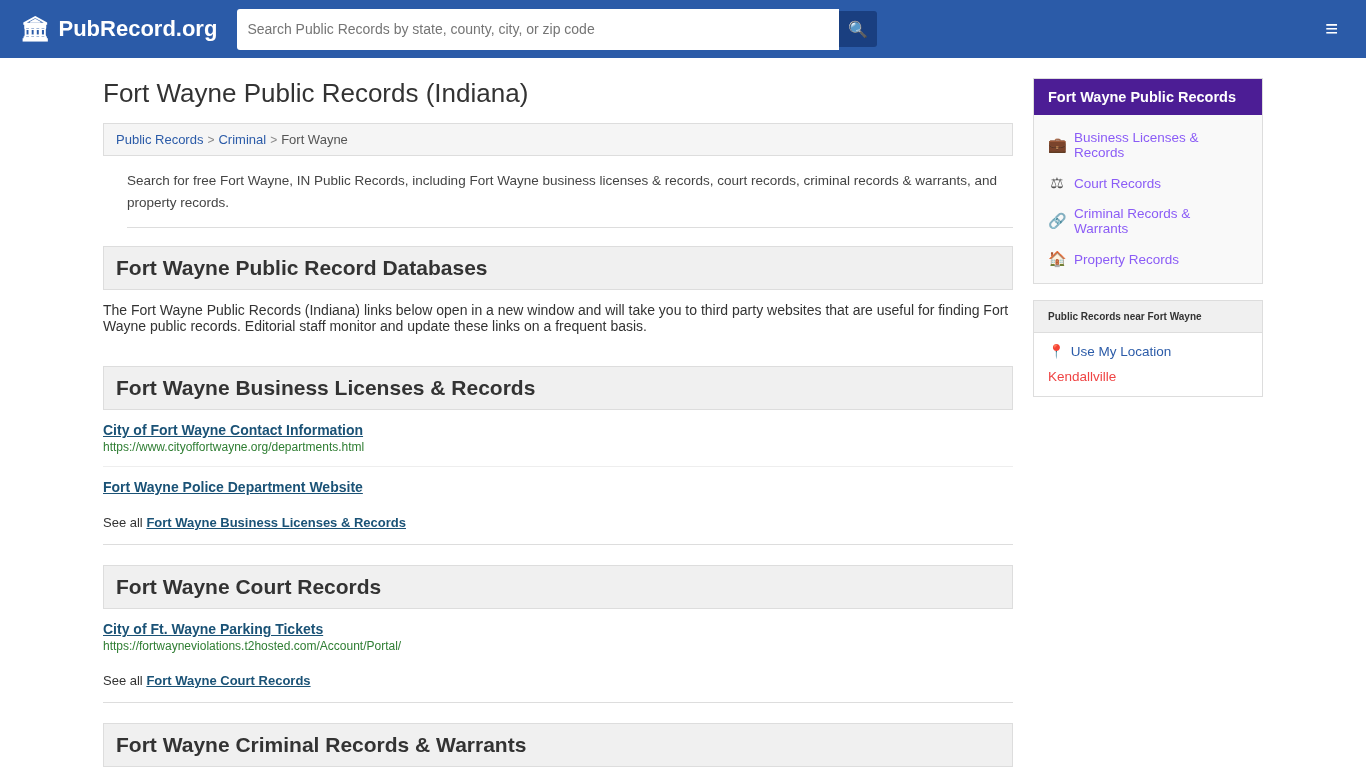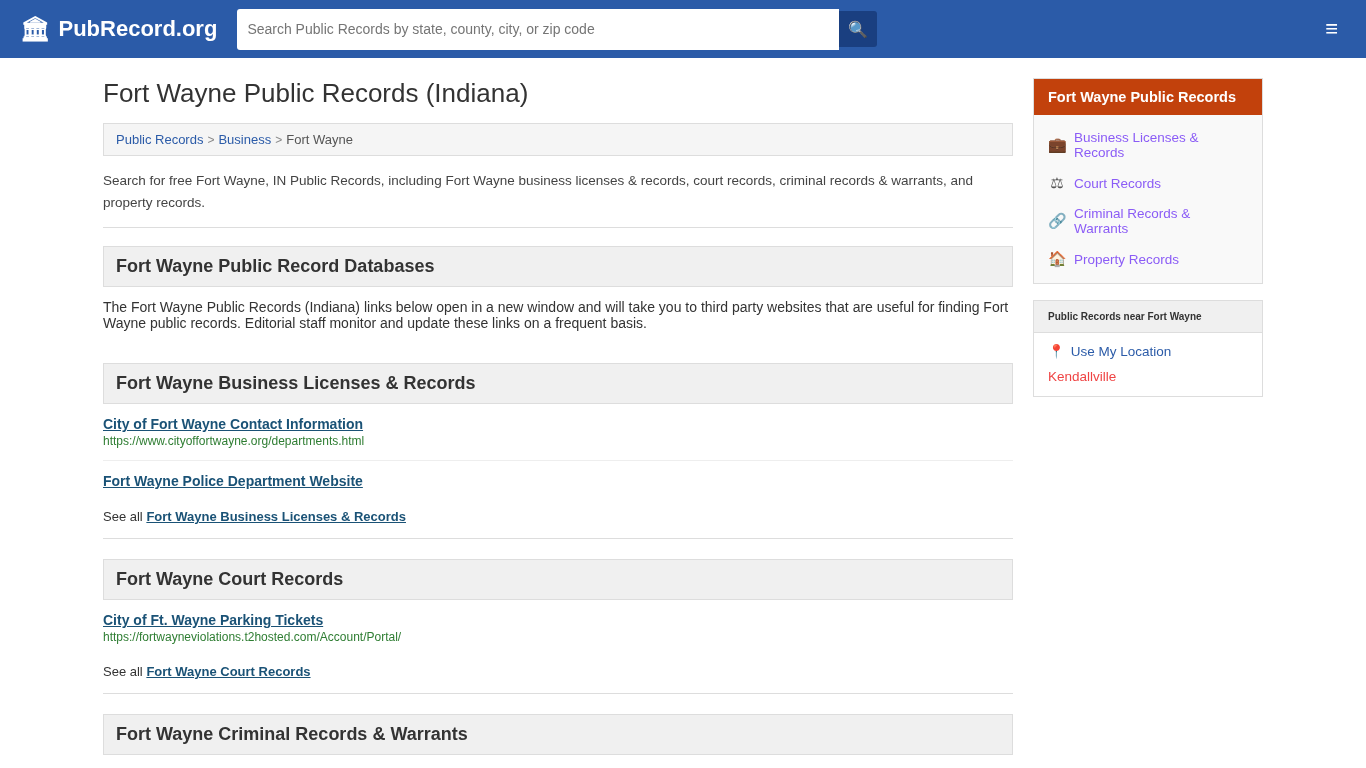--- a/index.html
+++ b/index.html
@@ -109,28 +109,29 @@
     .breadcrumb-sep { color: #888; font-size: 12px; }
 
     
     .description {
       font-size: 13.5px;
       color: #444;
       line-height: 1.6;
       margin-bottom: 18px;
       padding-bottom: 14px;
       border-bottom: 1px solid #ddd;
+      margin-left: 24px;
     }
 
     
     .section-header {
       background: #f0f0f0;
       border: 1px solid #ddd;
       padding: 9px 12px;
-      font-size: 18px;
+      font-size: 21px;
       font-weight: bold;
       color: #333;
       margin-bottom: 0;
     }
 
     
     .record-entry {
       padding: 12px 0;
       border-bottom: 1px solid #eee;
     }
@@ -173,21 +174,21 @@
     .section-entries {
       padding: 0;
     }
 
     
     .sidebar-box {
       border: 1px solid #ddd;
       margin-bottom: 16px;
     }
     .sidebar-box-title {
-      background: #c2410c;
+      background: #4c1d95;
       color: white;
       padding: 10px 14px;
       font-size: 14.5px;
       font-weight: bold;
     }
     .sidebar-box-body {
       background: #f9f9f9;
       padding: 8px 0;
     }
     .sidebar-item {
@@ -267,21 +268,21 @@
 
 <div class="page-wrap">
 
   <main class="main-content">
 
     <h1 class="page-title">Fort Wayne Public Records (Indiana)</h1>
 
     <div class="breadcrumb-bar">
       <a class="breadcrumb-link" href="#">Public Records</a>
       <span class="breadcrumb-sep">&gt;</span>
-      <a class="breadcrumb-link" href="#">Business</a>
+      <a class="breadcrumb-link" href="#">Criminal</a>
       <span class="breadcrumb-sep">&gt;</span>
       <span>Fort Wayne</span>
     </div>
 
     <p class="description">Search for free Fort Wayne, IN Public Records, including Fort Wayne business licenses &amp; records, court records, criminal records &amp; warrants, and property records.</p>
 
     <div class="section-block">
       <div class="section-header">Fort Wayne Public Record Databases</div>
       <div class="section-entries">
         <div class="record-entry" style="padding: 12px 0 12px;">

